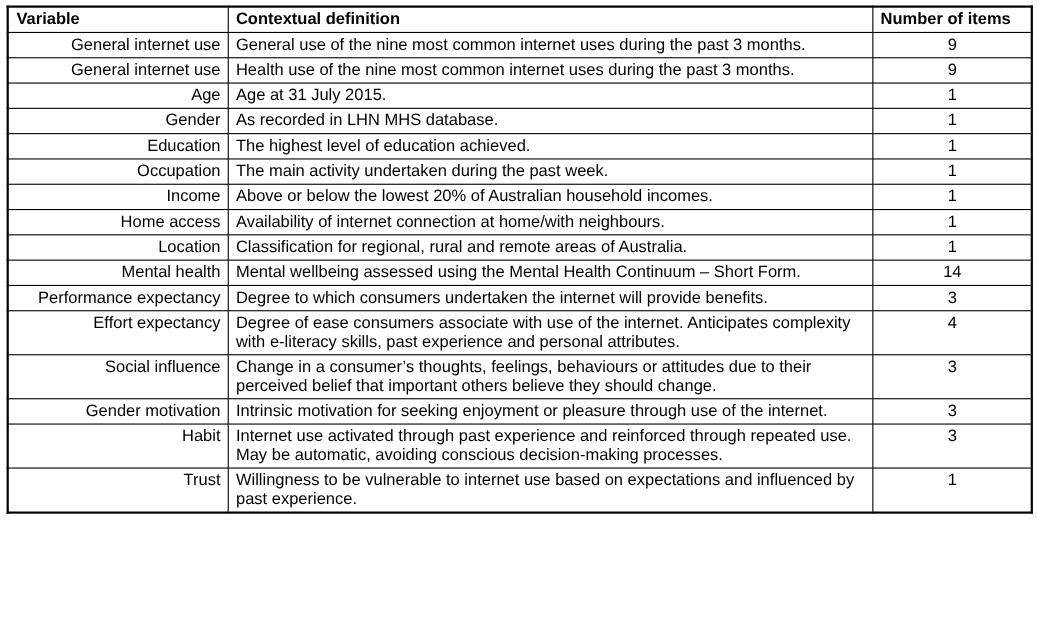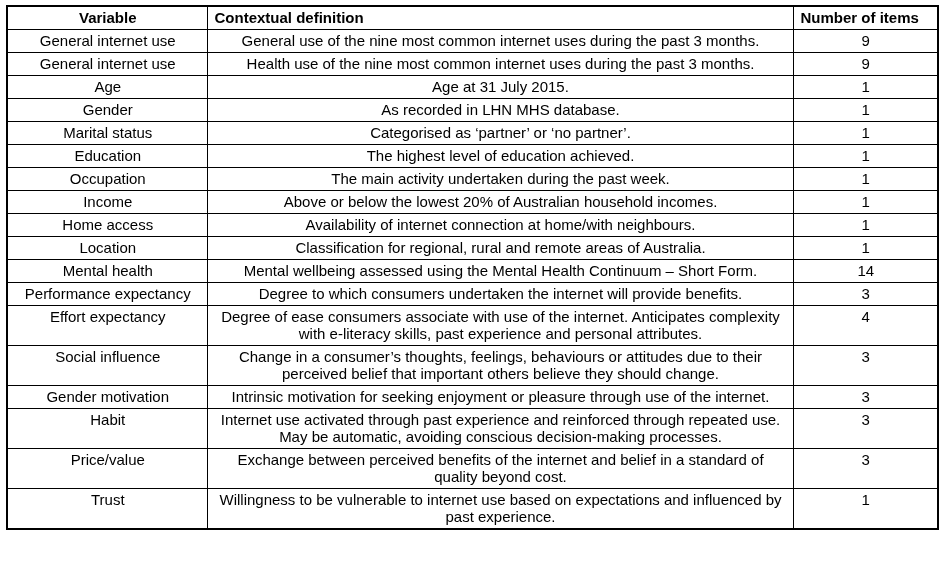--- a/index.html
+++ b/index.html
@@ -26,23 +26,23 @@
     font-size: 15px;
     line-height: 17px;
     padding: 2px 6px 3px 7px;
     vertical-align: top;
     overflow: hidden;
   }
   th {
     font-weight: bold;
     text-align: left;
   }
-  th.h-variable { text-align: center; }
-  td.c-variable { text-align: center; }
-  td.c-definition { text-align: center; }
+  th.h-variable { text-align: left; }
+  td.c-variable { text-align: right; }
+  td.c-definition { text-align: left; }
   td.c-items { text-align: center; }
 </style>
 </head>
 <body>
 
 <table class="vars-table">
   <colgroup>
     <col class="col-variable">
     <col class="col-definition">
     <col class="col-items">
@@ -72,25 +72,20 @@
     <td class="c-definition">Age at 31 July 2015.</td>
     <td class="c-items">1</td>
   </tr>
 
   <tr>
     <td class="c-variable">Gender</td>
     <td class="c-definition">As recorded in LHN MHS database.</td>
     <td class="c-items">1</td>
   </tr>
 
-  <tr>
-    <td class="c-variable">Marital status</td>
-    <td class="c-definition">Categorised as ‘partner’ or ‘no partner’.</td>
-    <td class="c-items">1</td>
-  </tr>
 
   <tr>
     <td class="c-variable">Education</td>
     <td class="c-definition">The highest level of education achieved.</td>
     <td class="c-items">1</td>
   </tr>
 
   <tr>
     <td class="c-variable">Occupation</td>
     <td class="c-definition">The main activity undertaken during the past week.</td>
@@ -145,25 +140,20 @@
     <td class="c-definition">Intrinsic motivation for seeking enjoyment or pleasure through use of the internet.</td>
     <td class="c-items">3</td>
   </tr>
 
   <tr>
     <td class="c-variable">Habit</td>
     <td class="c-definition">Internet use activated through past experience and reinforced through repeated use. May be automatic, avoiding conscious decision-making processes.</td>
     <td class="c-items">3</td>
   </tr>
 
-  <tr>
-    <td class="c-variable">Price/value</td>
-    <td class="c-definition">Exchange between perceived benefits of the internet and belief in a standard of quality beyond cost.</td>
-    <td class="c-items">3</td>
-  </tr>
 
   <tr>
     <td class="c-variable">Trust</td>
     <td class="c-definition">Willingness to be vulnerable to internet use based on expectations and influenced by past experience.</td>
     <td class="c-items">1</td>
   </tr>
 </tbody>
 </table>
 
 </body></html>

